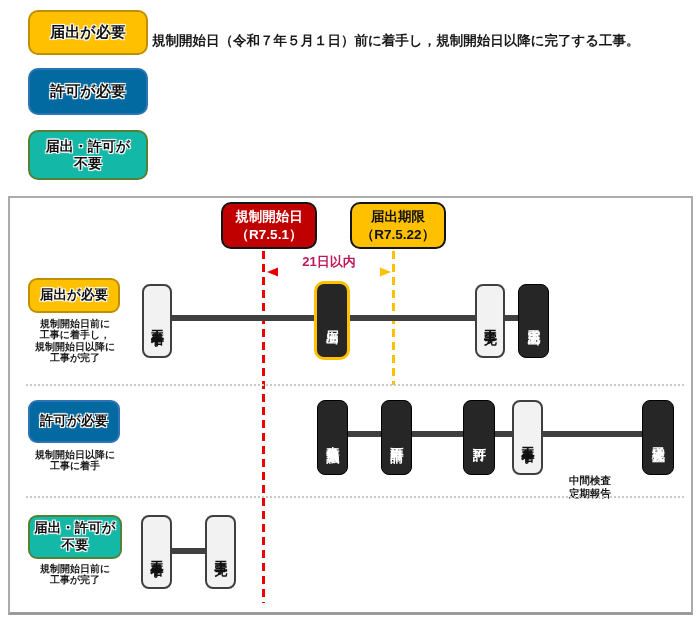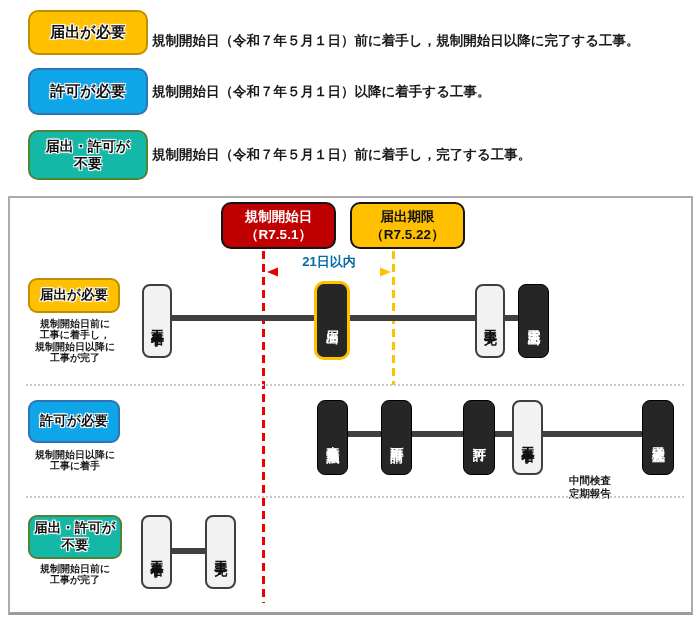--- a/index.html
+++ b/index.html
@@ -11,40 +11,40 @@
   .legend-box { position:absolute; border-radius:10px; display:flex; align-items:center;
     justify-content:center; text-align:center; font-weight:bold; color:#111;
     white-space:pre-line; }
   .glow { text-shadow:-1px -1px 0 #fff,1px -1px 0 #fff,-1px 1px 0 #fff,1px 1px 0 #fff,0 0 3px #fff; }
   .legend-desc { position:absolute; font-size:13.5px; font-weight:bold; color:#1a1a1a; white-space:nowrap; }
 
   
   #panel { position:absolute; left:8px; top:196px; width:685px; height:419px;
     background:#fff; border:2px solid #ABABAB; border-bottom:3px solid #9B9B9B; }
 
-  .badge { position:absolute; width:115px; height:47px; border-radius:10px;
+  .badge { position:absolute; width:96px; height:47px; border-radius:10px;
     border:2px solid #141414; display:flex; align-items:center; justify-content:center;
     text-align:center; font-weight:bold; font-size:13.5px; line-height:1.3; white-space:pre-line; }
   .badge.red { background:#C00000; color:#fff; }
   .badge.gold { background:#FFC000; color:#111;border-radius:10px; }
 
   .vdash { position:absolute; width:3px; }
   .vdash.red { background:repeating-linear-gradient(to bottom,#EE0000 0,#EE0000 8px,transparent 8px,transparent 13px); }
   .vdash.gold { background:repeating-linear-gradient(to bottom,#FFC000 0,#FFC000 8px,transparent 8px,transparent 13px); }
 
-  .interval-label { position:absolute; font-size:13px; font-weight:bold; color:#0369a1; text-align:center; }
+  .interval-label { position:absolute; font-size:13px; font-weight:bold; color:#be185d; text-align:center; }
 
   .hline { position:absolute; height:6px; background:#404040; }
   .sep { position:absolute; height:0; border-top:2px dotted #C9C9C9; }
 
   .rowlabel { position:absolute; border-radius:9px; display:flex; align-items:center;
     justify-content:center; text-align:center; font-weight:bold; color:#111;
     white-space:pre-line; line-height:1.25; }
   .rowlabel.yellow, .legend-box.yellow { background:#FFC000; border:2px solid #BF8F00; }
-  .rowlabel.blue,   .legend-box.blue   { background:#0ea5e9; border:2px solid #2E74B5; }
+  .rowlabel.blue,   .legend-box.blue   { background:#0369a1; border:2px solid #2E74B5; }
   .rowlabel.green,  .legend-box.green  { background:#14b8a6; border:2px solid #548235; }
 
   .rowdesc { position:absolute; font-size:10px; line-height:1.14; font-weight:bold;
     color:#1a1a1a; text-align:center; white-space:pre-line; }
 
   .vbox { position:absolute; writing-mode:vertical-rl; text-orientation:upright;
     display:flex; align-items:center; justify-content:center; font-weight:bold;
     font-size:13px; letter-spacing:1px; border-radius:8px; }
   .vbox.white { background:#F2F2F2; border:2px solid #3F3F3F; color:#111; }
   .vbox.black { background:#262626; border:1px solid #000; color:#fff; }
@@ -59,27 +59,25 @@
 <div id="stage">
 
   <div class="legend-box yellow" style="left:28px;top:10px;width:120px;height:45px;font-size:15px;">
     <span class="glow">届出が必要</span>
   </div>
   <div class="legend-desc" style="left:152px;top:24px;margin-top:8px;">規制開始日（令和７年５月１日）前に着手し，規制開始日以降に完了する工事。</div>
 
   <div class="legend-box blue" style="left:28px;top:68px;width:120px;height:47px;font-size:15px;">
     <span class="glow">許可が必要</span>
   </div>
-  <div class="legend-desc" style="left:152px;top:83px;">規制開始日（令和７年５月１日）以降に着手する工事。</div>
 
   <div class="legend-box green" style="left:28px;top:130px;width:120px;height:50px;font-size:14px;line-height:1.25;">
     <span class="glow">届出・許可が
 不要</span>
   </div>
-  <div class="legend-desc" style="left:152px;top:146px;">規制開始日（令和７年５月１日）前に着手し，完了する工事。</div>
 
   <div id="panel"></div>
 
   <div class="badge red" style="left:221px;top:202px;">規制開始日
 （R7.5.1）</div>
   <div class="badge gold" style="left:350px;top:202px;">届出期限
 （R7.5.22）</div>
 
   <div class="vdash red" style="left:262px;top:251px;height:352px;"></div>
   <div class="vdash gold" style="left:392px;top:251px;height:134px;"></div>

